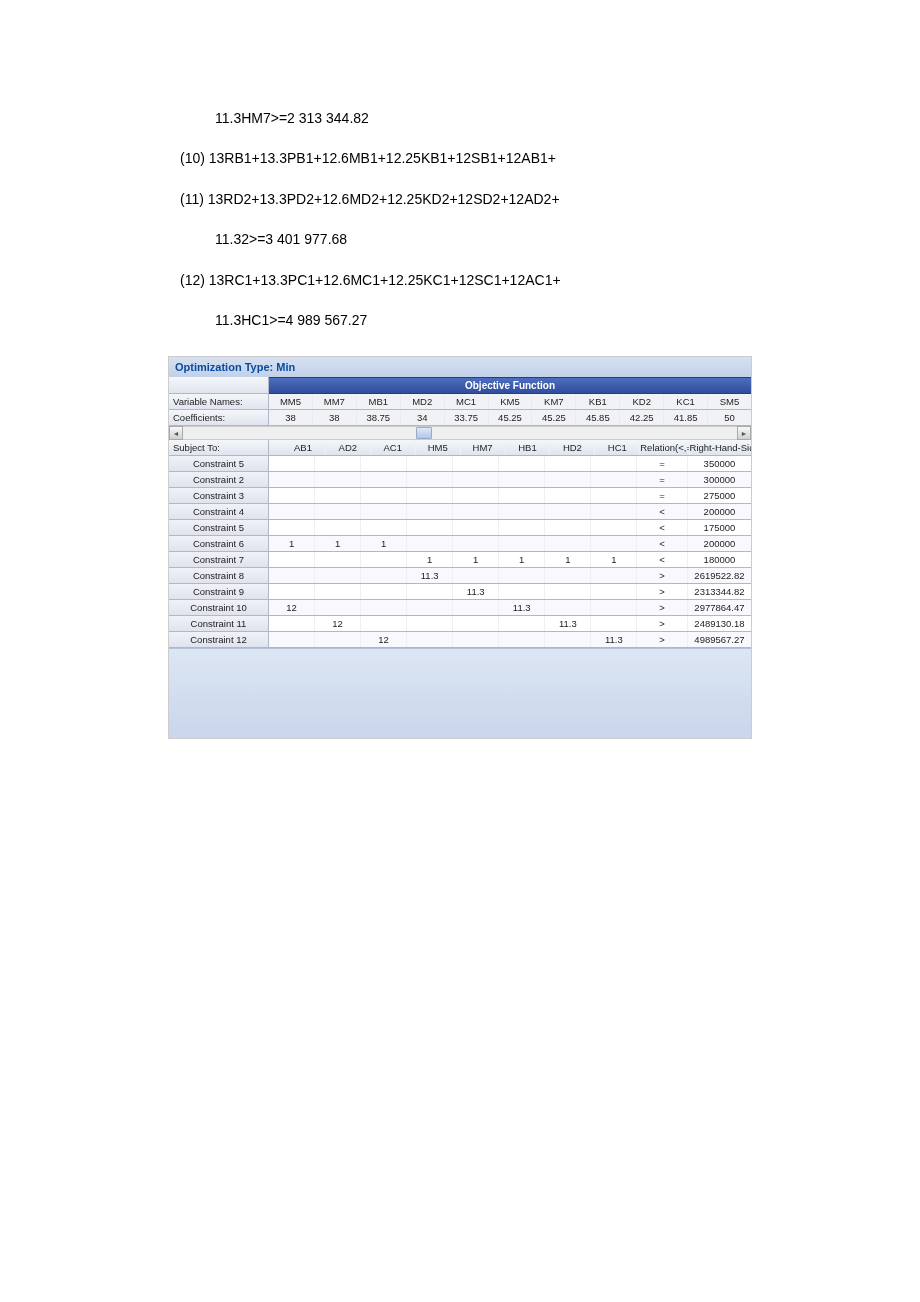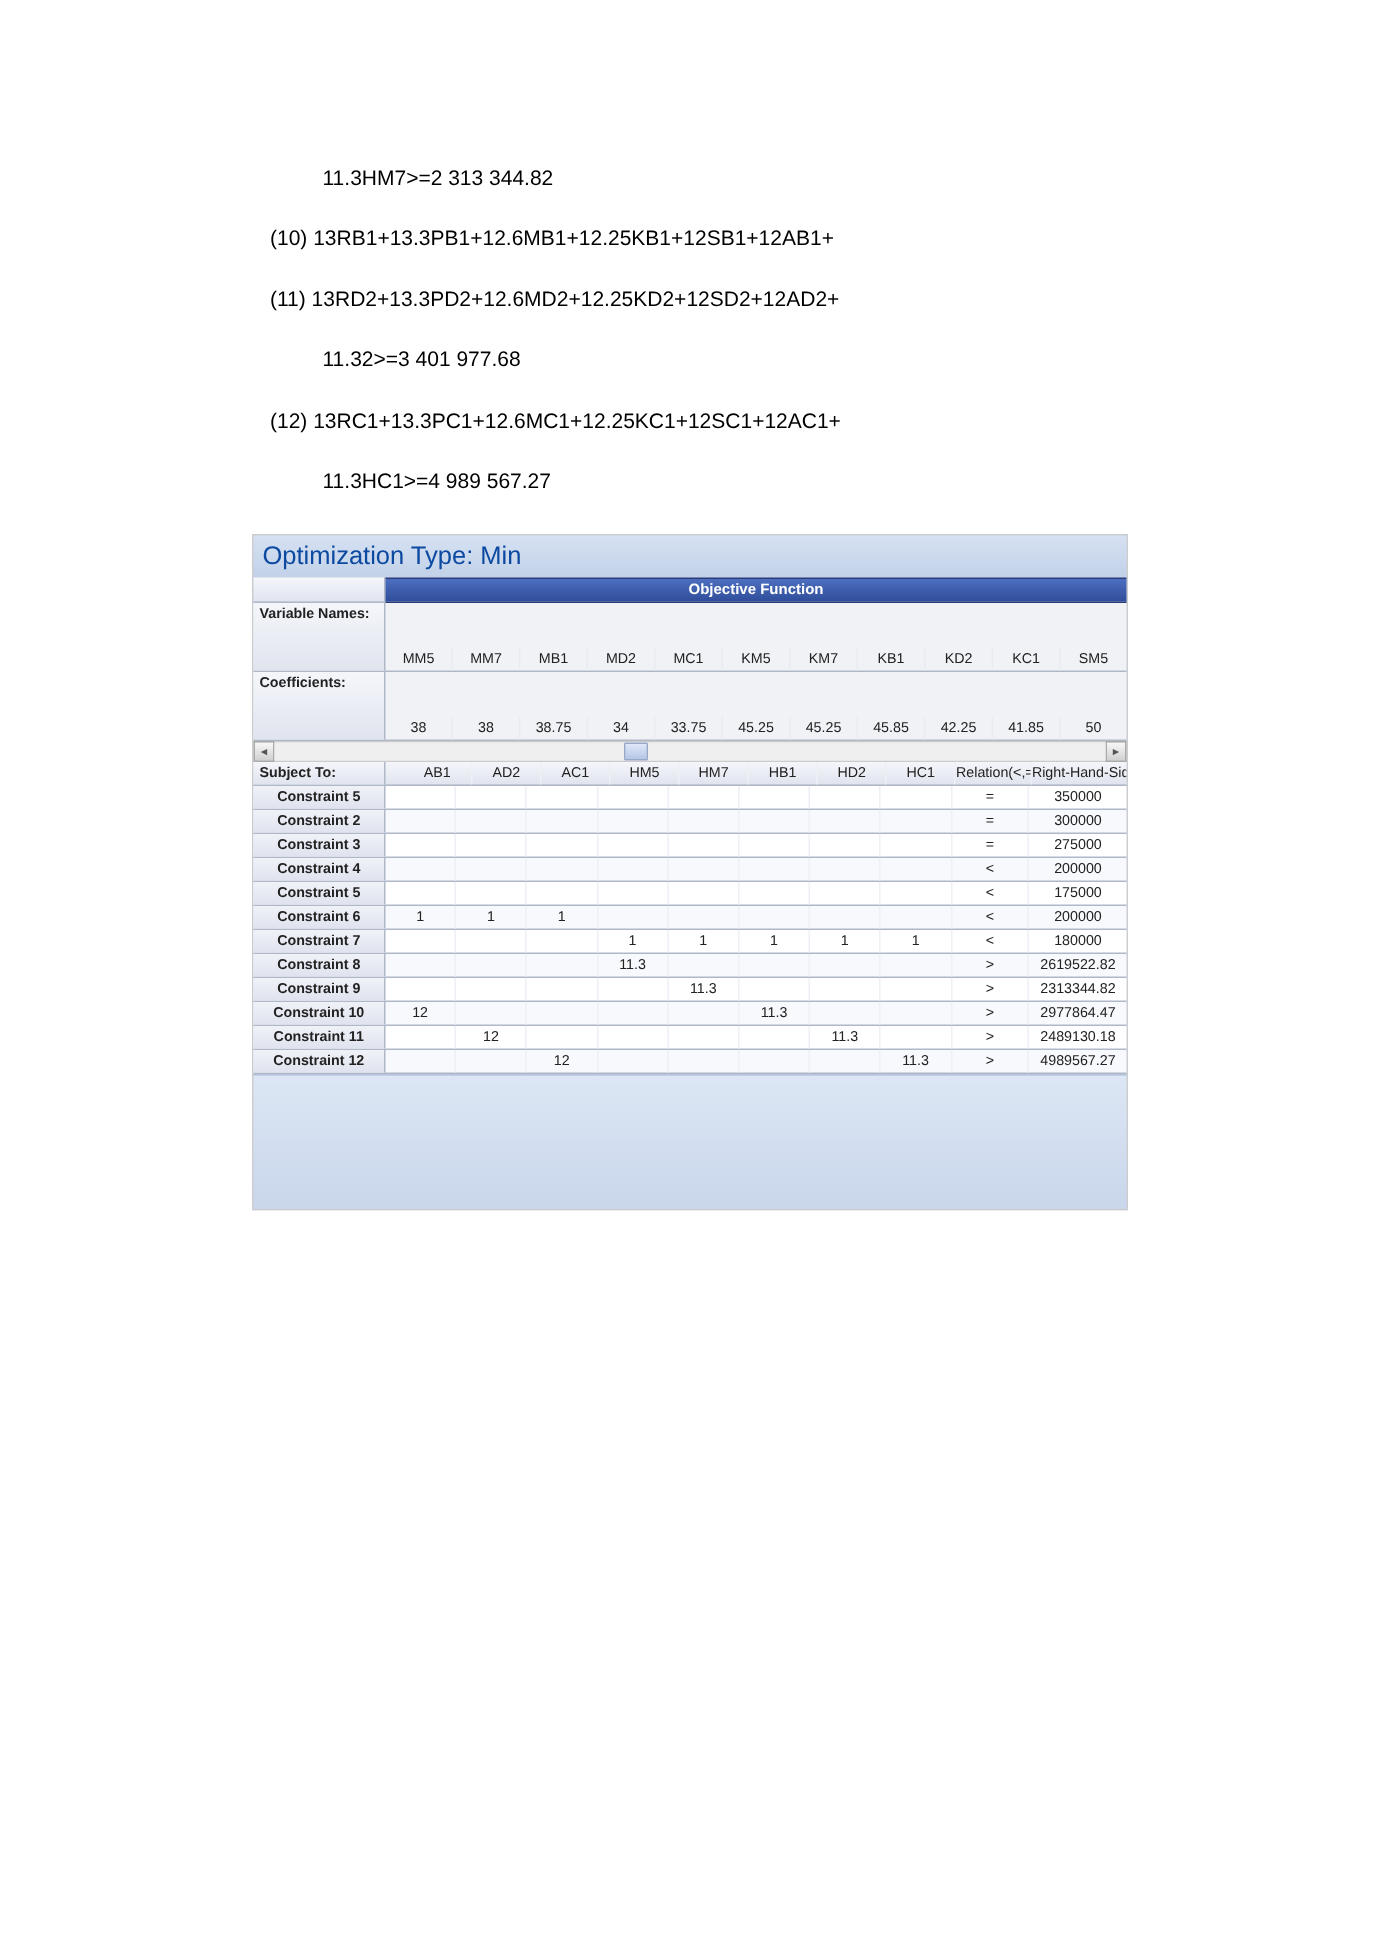--- a/index.html
+++ b/index.html
@@ -27,23 +27,23 @@
       margin: 18px 168px 0 168px;
       border: 1px solid #ccc;
       background: #c8d5e8;
       font-family: Arial, Tahoma, sans-serif;
       font-size: 9.5px;
       color: #222;
     }
     .app-title-bar {
       background: linear-gradient(to bottom, #d6e1f2, #c2d1e8);
       padding: 4px 6px;
-      font-weight: normal;
+      font-weight: bold;
       color: #0b4aa0;
-      font-size: 17px;
+      font-size: 11px;
     }
     .section-bar {
       background: linear-gradient(to bottom, #4d6ebf, #2f4d9a);
       color: #fff;
       text-align: center;
       font-weight: bold;
       font-size: 10px;
       padding: 2px 0;
       border: 1px solid #2a3d7a;
       border-left: none;
@@ -55,29 +55,28 @@
       border-bottom: 1px solid #b0b8c8;
     }
     .obj-section .grid-row { background: #f0f2f6; }
     .cell {
       text-align: center;
       padding: 2px 0;
       overflow: hidden;
       white-space: nowrap;
     }
     .row-head {
-      width: 88px;
+      width: 100px;
       flex-shrink: 0;
       text-align: left;
       padding-left: 4px;
       background: linear-gradient(to bottom, #f4f6fa, #e0e4ee);
       border-right: 1px solid #b0b8c8;
-      font-weight: bold;
-    }
-    .obj-cols { display: flex; flex: 1; margin-top: 30px; }
+    }
+    .obj-cols { display: flex; flex: 1; }
     .obj-cols .cell { flex: 1; border-right: 1px solid #e8ebf2; }
     .obj-cols .cell:last-child { border-right: none; }
     .scrollbar-h {
       display: flex;
       height: 14px;
       background: #efefef;
       align-items: center;
       border-top: 1px solid #ccc;
       border-bottom: 1px solid #ccc;
       position: relative;

